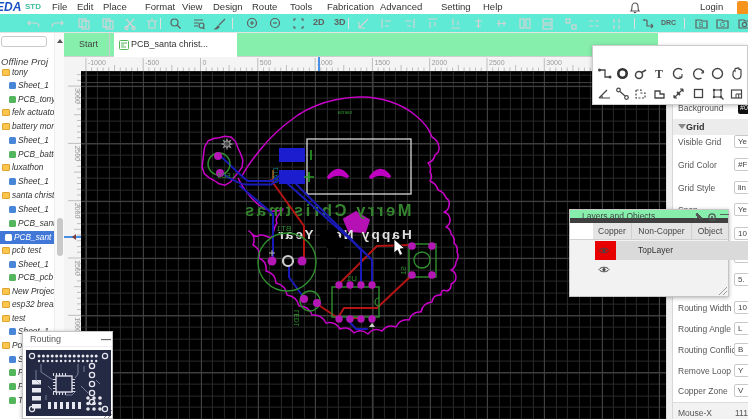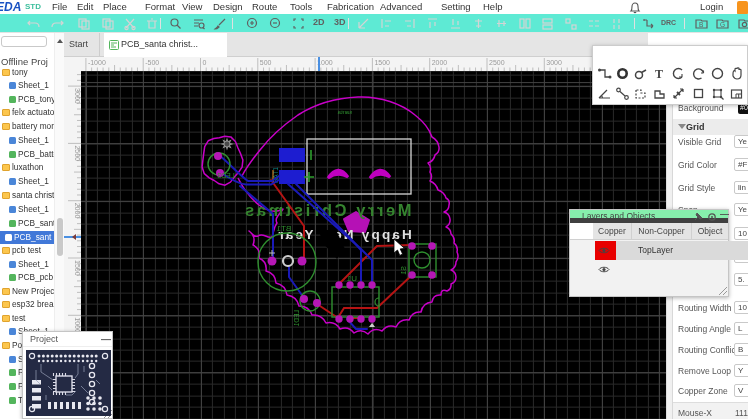--- a/index.html
+++ b/index.html
@@ -11,27 +11,27 @@
   #menubar { left:0; top:0; width:748px; height:14px; background:#fff; }
   .menu { position:absolute; top:1px; font-size:9.5px; color:#333; }
   #logo { position:absolute; left:-4px; top:0px; font-size:12px; font-weight:bold; font-style:italic; color:#1952c3; letter-spacing:0; }
   #logostd { position:absolute; left:25px; top:2px; font-size:8px; font-weight:bold; color:#3dbf9d; }
 
   
   #toolbar { left:0; top:14px; width:748px; height:19px; background:#5eead4; border-bottom:1px solid #e3e3e3; }
   .tbi { position:absolute; top:2px; width:15px; height:15px; }
 
   
-  #tabbar { left:54px; top:33px; width:594px; height:24px; background:#e5e5e5; border-bottom:1px solid #cfcfcf; }
+  #tabbar { left:64px; top:33px; width:594px; height:24px; background:#86efac; border-bottom:1px solid #cfcfcf; }
   #tab-start { position:absolute; left:4px; top:0; width:42px; height:23px; font-size:9px; color:#444; line-height:23px; text-align:center; border-right:1px solid #cdcdcd; }
   #tab-active { position:absolute; left:50px; top:0; width:123px; height:24px; background:#fff; font-size:9px; color:#333; line-height:23px; }
   #tab-active .txt { position:absolute; left:17px; top:0; }
 
   
-  #leftpanel { left:0; top:33px; width:64px; height:386px; background:#fff; }
+  #leftpanel { left:0; top:33px; width:64px; height:386px; background:#fff;font-style:italic; }
   #searchbox { position:absolute; left:1px; top:3px; width:46px; height:11px; border:1px solid #c9c9c9; border-radius:3px; background:#fff; }
   #treehead { position:absolute; left:1px; top:23px; font-size:9.5px; color:#444; white-space:nowrap; }
   .ti { position:absolute; height:13px; font-size:8.3px; color:#333; white-space:nowrap; overflow:hidden; width:54px; line-height:13px; }
   .ti .ic { display:inline-block; width:8px; height:7px; vertical-align:-1px; margin-right:2px; position:relative; }
   .icf { background:#fcc64d; border:1px solid #e0a32e; border-radius:1px; }
   .ics { background:#4a86d8; border-radius:1.5px; width:7px !important; }
   .icp { background:#53b55c; border-radius:1.5px; width:7px !important; }
   .ti.sel { background:#4178d8; color:#fff; }
   .ti.sel .icp { background:#fff; }
 
@@ -386,21 +386,21 @@
     <div class="ltab" style="left:23px;width:39px;">Copper</div>
     <div class="ltab" style="left:62px;width:60px;">Non-Copper</div>
     <div class="ltab" style="left:122px;width:36px;border-right:none;">Object</div>
     <div class="lrow" style="top:31px"><span class="sw" style="background:#e80000"></span><span style="margin-left:43px">TopLayer</span></div>
     <svg class="abs" style="left:148px;top:76px" width="10" height="10" viewBox="0 0 10 10">
         <path d="M 9,1 L 1,9 M 9,5 L 5,9" stroke="#999" stroke-width="1" fill="none"></path>
       </svg>
   </div>
 
   <div id="preview" class="abs">
-    <div class="title">Project</div>
+    <div class="title">Routing</div>
     <span class="abs" style="left:78px;top:2px;color:#666;font-size:10px;font-weight:bold">—</span>
 <svg class="abs" style="left:80px;top:77px" width="10" height="10" viewBox="0 0 10 10">
         <path d="M 9,1 L 1,9 M 9,5 L 5,9" stroke="#999" stroke-width="1" fill="none"></path>
       </svg>
 <svg class="abs" style="left:3px;top:18px" width="85" height="66" viewBox="0 0 85 66">
 <rect x="0" y="0" width="85" height="66" fill="#242a44"></rect>
 <circle cx="6" cy="6" r="2.6" fill="none" stroke="#e8e8f0" stroke-width="1.2"></circle>
 <circle cx="79" cy="6" r="2.6" fill="none" stroke="#e8e8f0" stroke-width="1.2"></circle>
 <circle cx="6" cy="59" r="2.6" fill="none" stroke="#e8e8f0" stroke-width="1.2"></circle>
 <circle cx="79" cy="59" r="2.6" fill="none" stroke="#e8e8f0" stroke-width="1.2"></circle>

